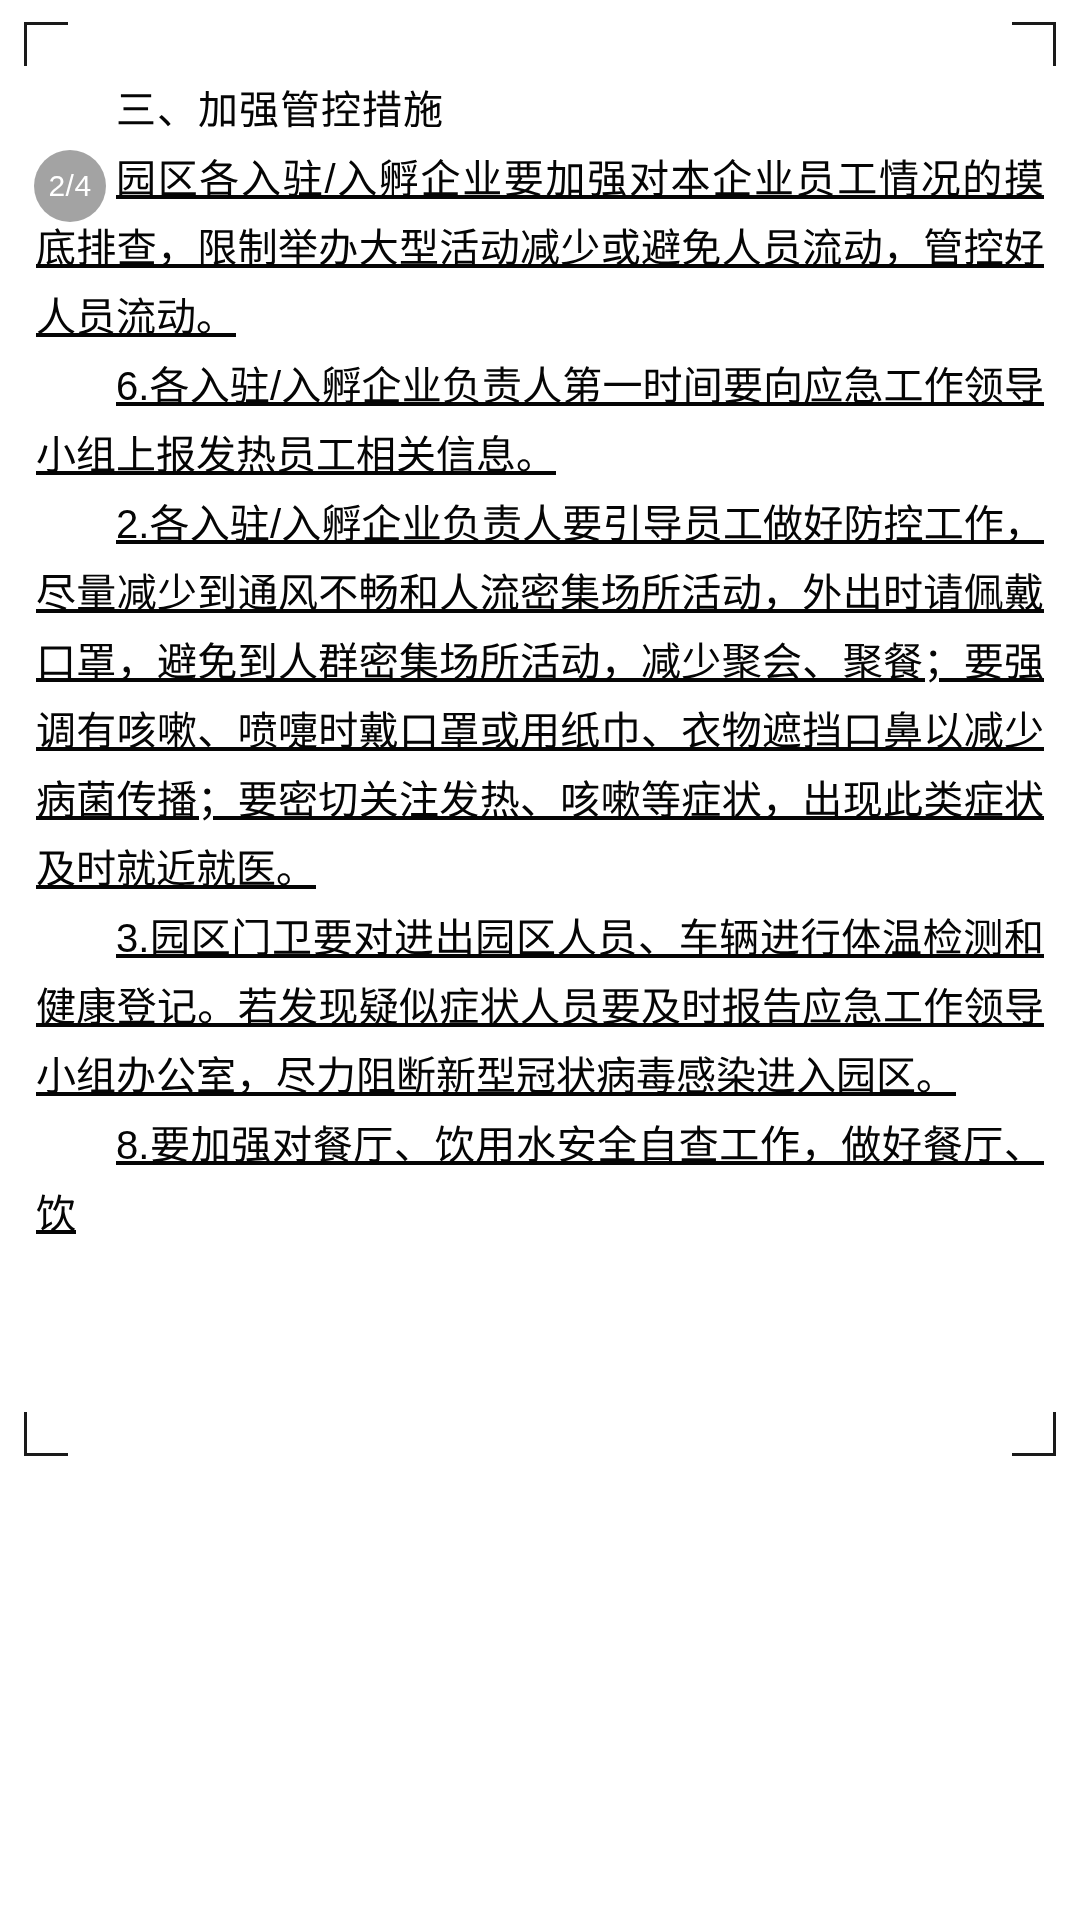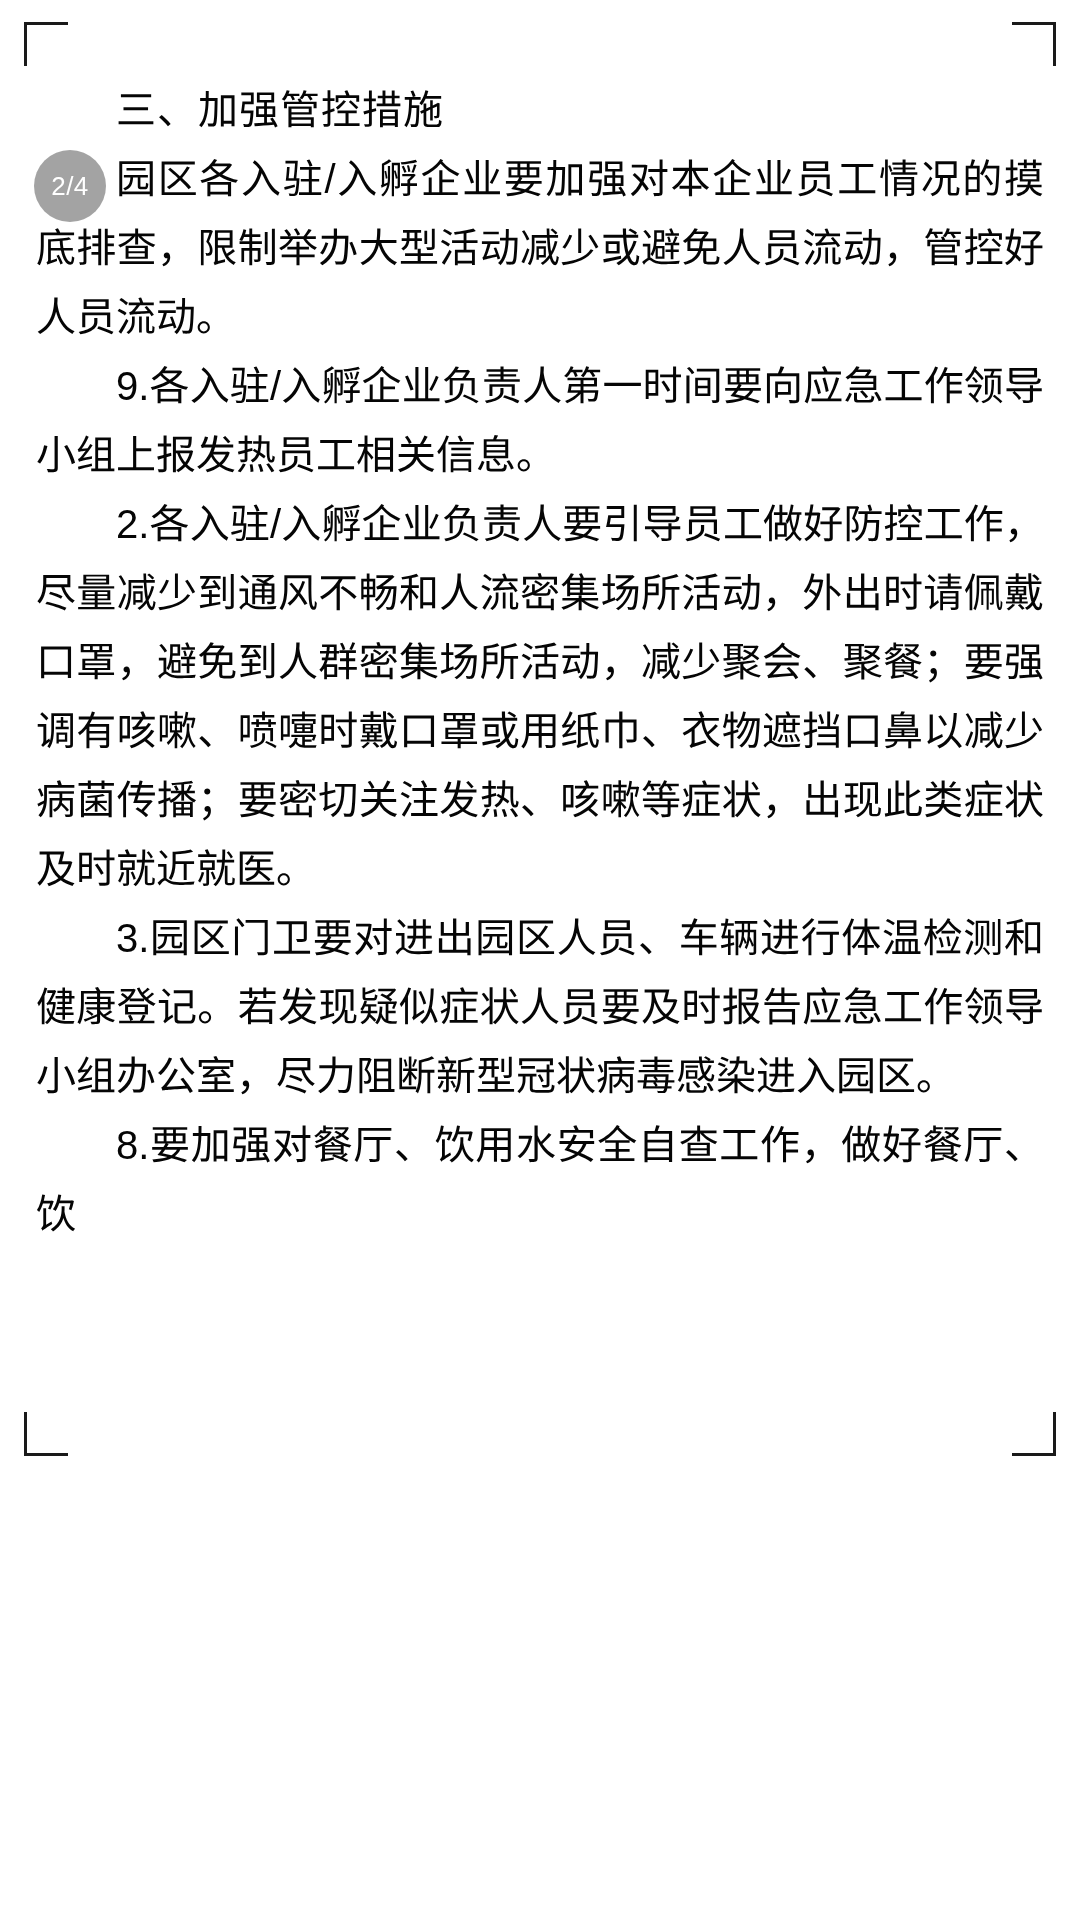--- a/index.html
+++ b/index.html
@@ -56,21 +56,21 @@
   
   .page-indicator {
     position: absolute;
     left: 34px;
     top: 150px;
     width: 72px;
     height: 72px;
     border-radius: 50%;
     background: rgba(128, 128, 128, 0.72);
     color: #ffffff;
-    font-size: 26px;
+    font-size: 30px;
     line-height: 72px;
     text-align: center;
     letter-spacing: 0.5px;
     z-index: 5;
     user-select: none;
   }
 
   
   .doc-body {
     position: absolute;
@@ -83,20 +83,21 @@
     text-align: justify;
     text-justify: inter-ideograph;
   }
 
   .para {
     margin: 0;
     text-indent: 0;
   }
   .para.indent {
     text-indent: 80px;
+    text-decoration: underline;
   }
   .heading {
     margin: 14px 0 0 0;
     font-weight: normal;
     text-indent: 80px;
     letter-spacing: 1px;
   }
   .para + .para,
   .heading + .para {
     margin-top: 0;
@@ -125,21 +126,21 @@
   </div>
 
   <div class="page-indicator">2/4</div>
 
   <div class="doc-body">
 
     <p class="heading">三、加强管控措施</p>
 
     <p class="para indent">园区各入驻/入孵企业要加强对本企业员工情况的摸底排查，限制举办大型活动减少或避免人员流动，管控好人员流动。</p>
 
-    <p class="para indent">9.各入驻/入孵企业负责人第一时间要向应急工作领导小组上报发热员工相关信息。</p>
+    <p class="para indent">6.各入驻/入孵企业负责人第一时间要向应急工作领导小组上报发热员工相关信息。</p>
 
     <p class="para indent">2.各入驻/入孵企业负责人要引导员工做好防控工作，尽量减少到通风不畅和人流密集场所活动，外出时请佩戴口罩，避免到人群密集场所活动，减少聚会、聚餐；要强调有咳嗽、喷嚏时戴口罩或用纸巾、衣物遮挡口鼻以减少病菌传播；要密切关注发热、咳嗽等症状，出现此类症状及时就近就医。</p>
 
     <p class="para indent">3.园区门卫要对进出园区人员、车辆进行体温检测和健康登记。若发现疑似症状人员要及时报告应急工作领导小组办公室，尽力阻断新型冠状病毒感染进入园区。</p>
 
     <p class="para indent">8.要加强对餐厅、饮用水安全自查工作，做好餐厅、饮</p>
   </div>
 
 </div>
 

